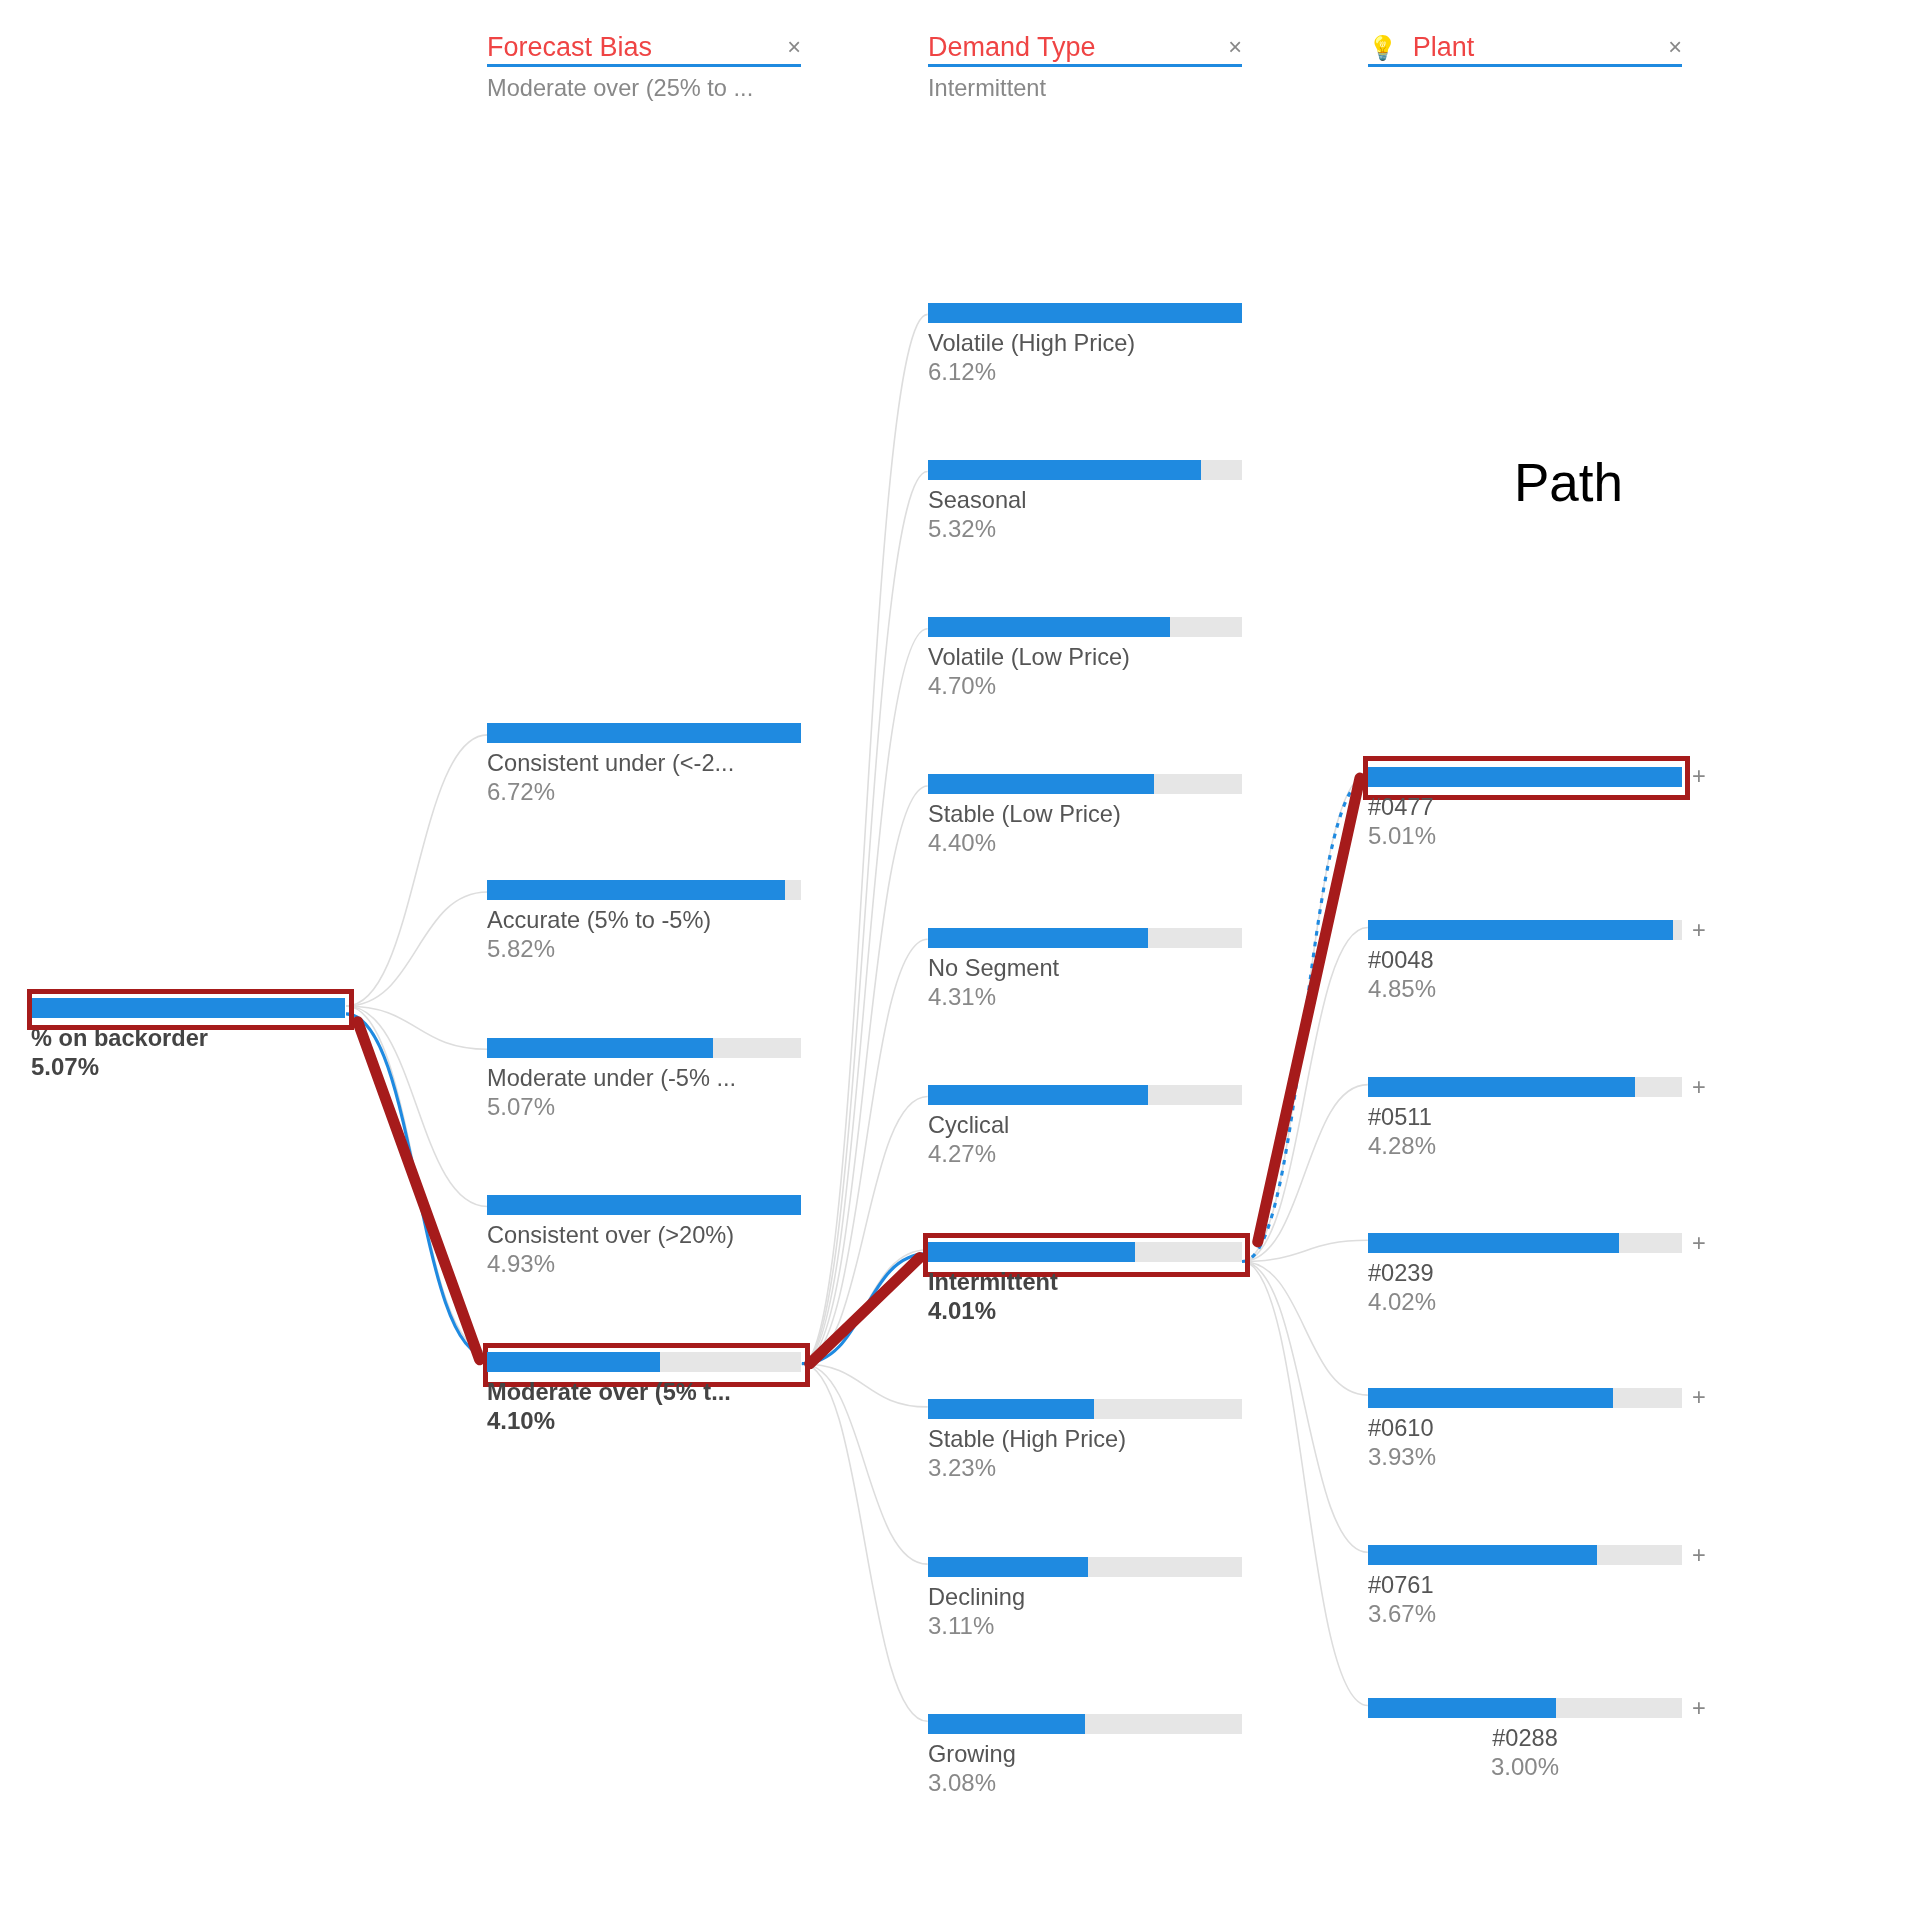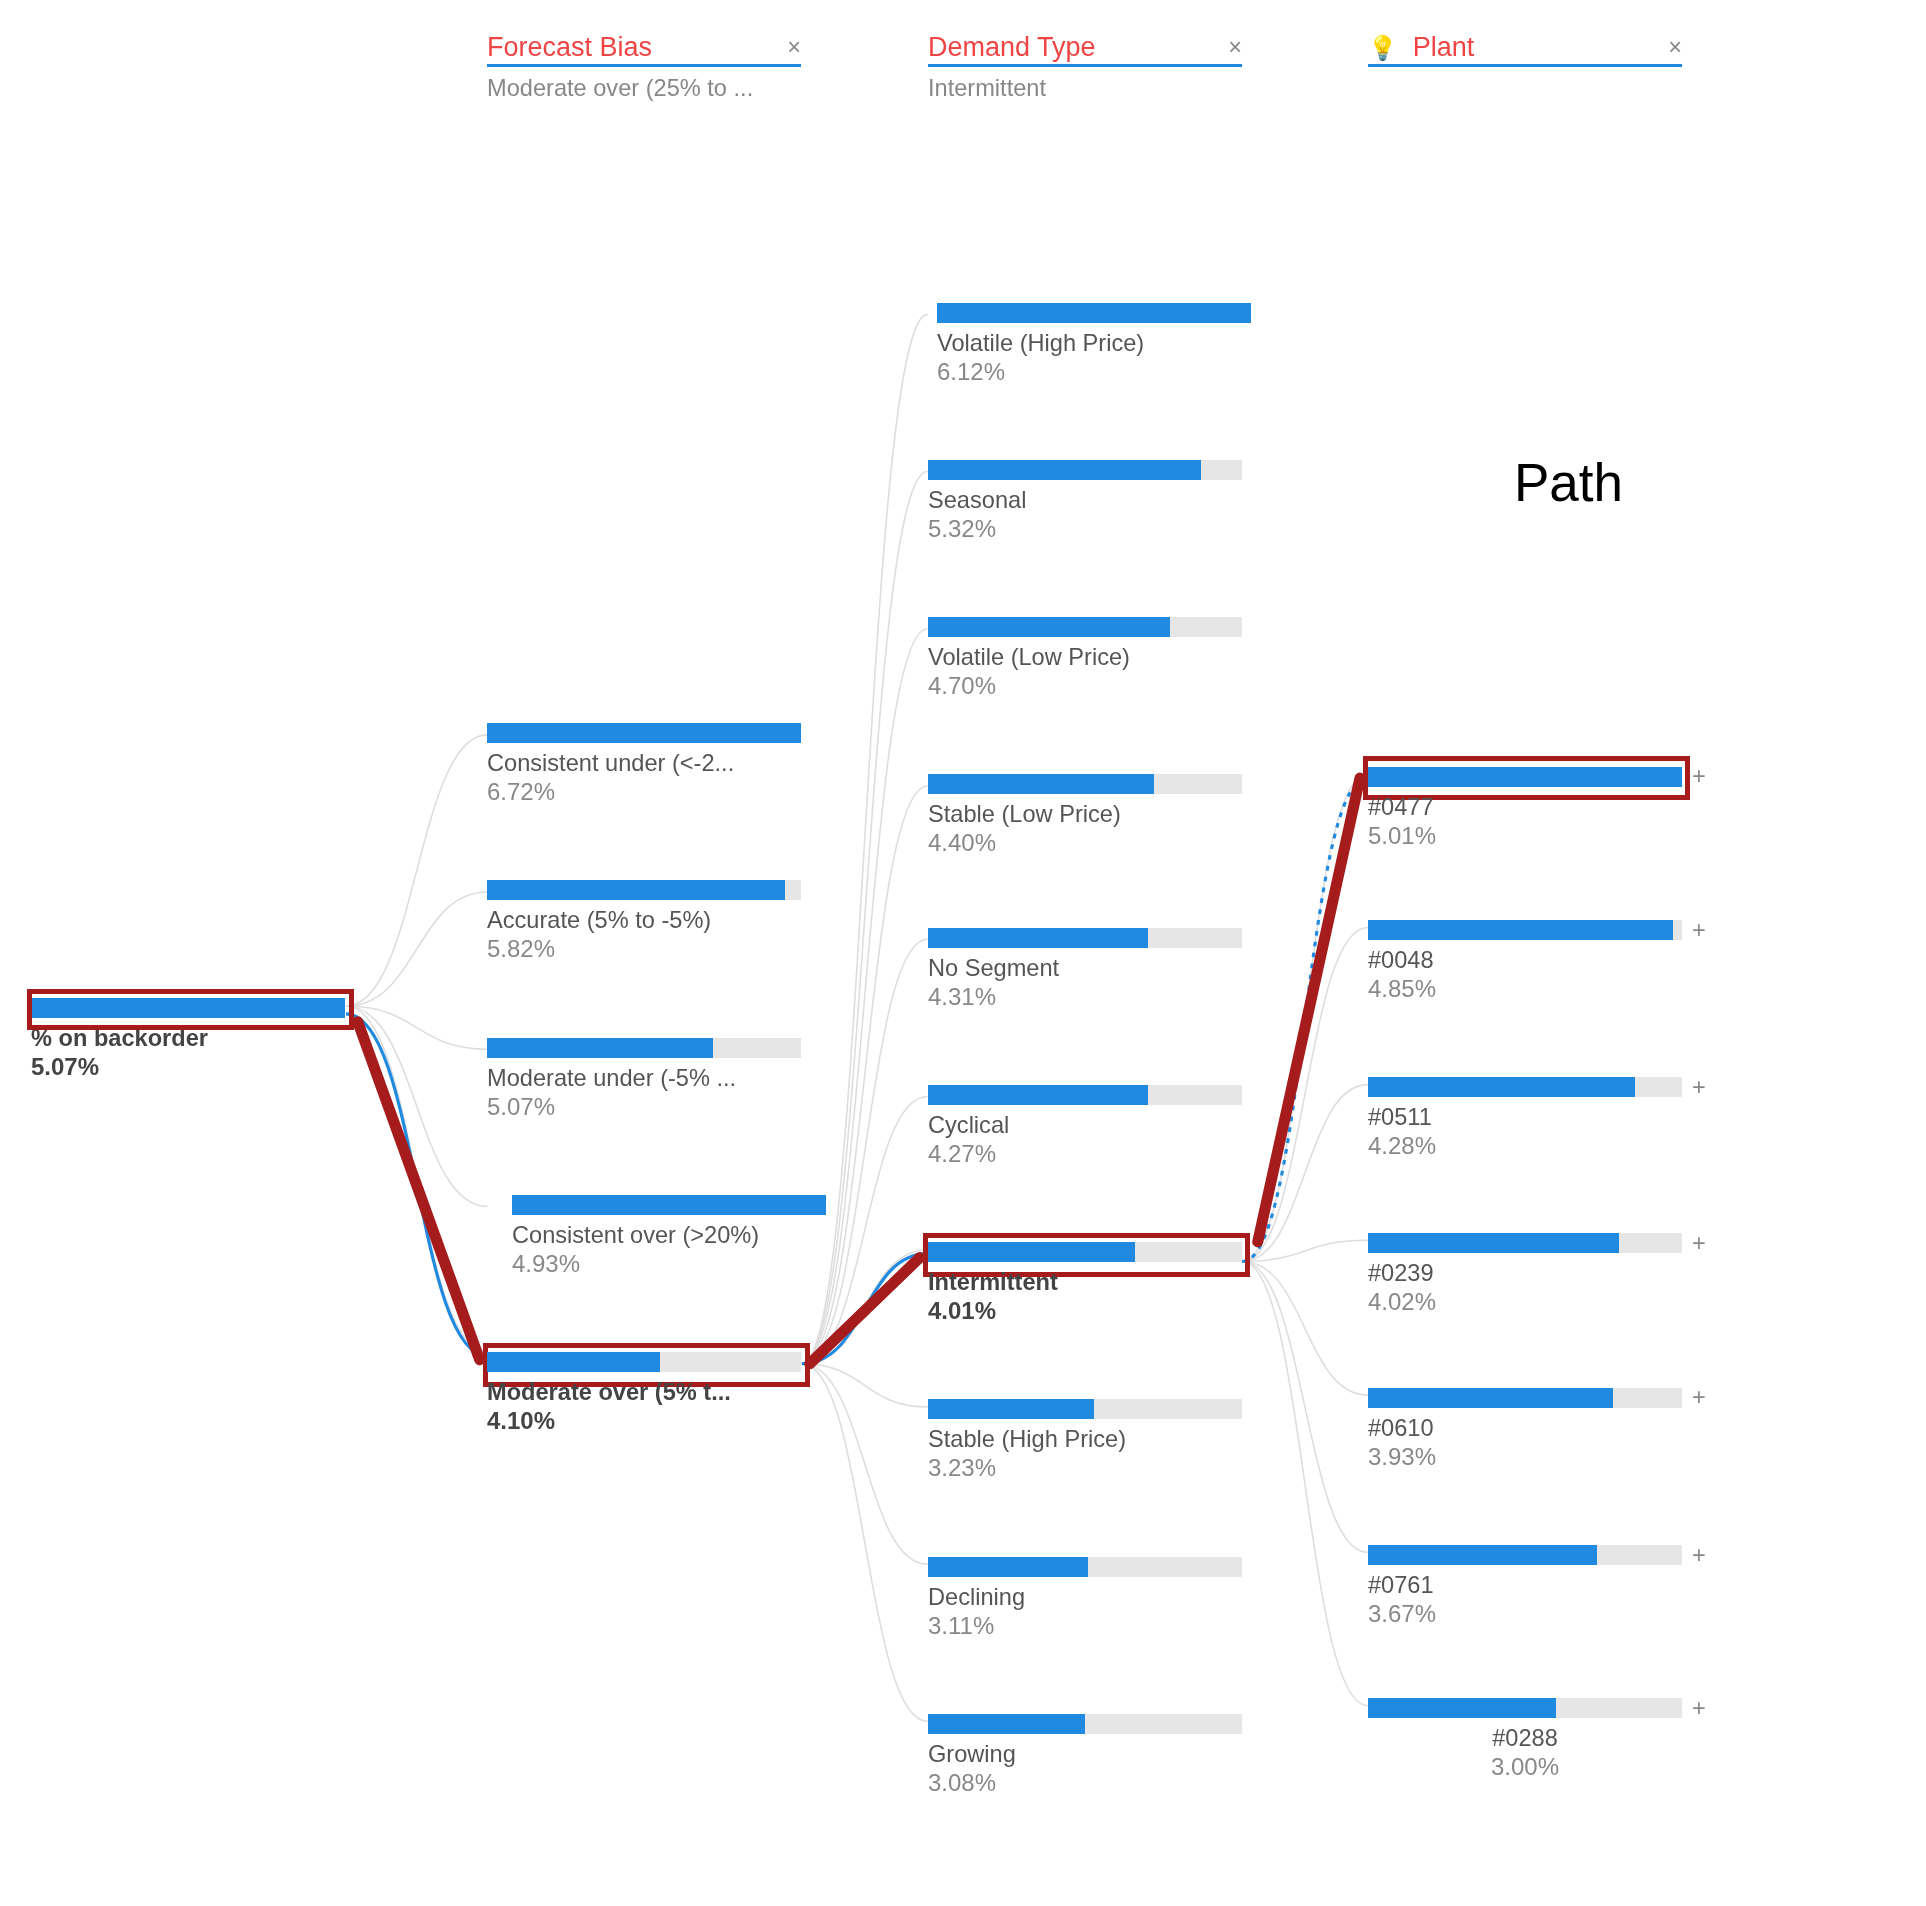--- a/index.html
+++ b/index.html
@@ -213,35 +213,35 @@
     <div class="label">Accurate (5% to -5%)</div>
     <div class="value">5.82%</div>
   </div>
 <div class="node" style="left: 487px; top: 1038px;">
     <div class="bar-track">
       <div class="bar-fill" style="width:72%"></div>
     </div>
     <div class="label">Moderate under (-5% ...</div>
     <div class="value">5.07%</div>
   </div>
-<div class="node" style="left: 487px; top: 1195px; margin-left: 25px;">
+<div class="node" style="left: 487px; top: 1195px;">
     <div class="bar-track">
       <div class="bar-fill" style="width:100%"></div>
     </div>
     <div class="label">Consistent over (&gt;20%)</div>
     <div class="value">4.93%</div>
   </div>
 <div class="node bold" style="left: 487px; top: 1352px;">
     <div class="bar-track">
       <div class="bar-fill" style="width:55%"></div>
     </div>
     <div class="label">Moderate over (5% t...</div>
     <div class="value">4.10%</div>
   </div>
-<div class="node" style="left: 928px; top: 303px; margin-left: 9px;">
+<div class="node" style="left: 928px; top: 303px;">
     <div class="bar-track">
       <div class="bar-fill" style="width:100%"></div>
     </div>
     <div class="label">Volatile (High Price)</div>
     <div class="value">6.12%</div>
   </div>
 <div class="node" style="left: 928px; top: 460px;">
     <div class="bar-track">
       <div class="bar-fill" style="width:87%"></div>
     </div>

